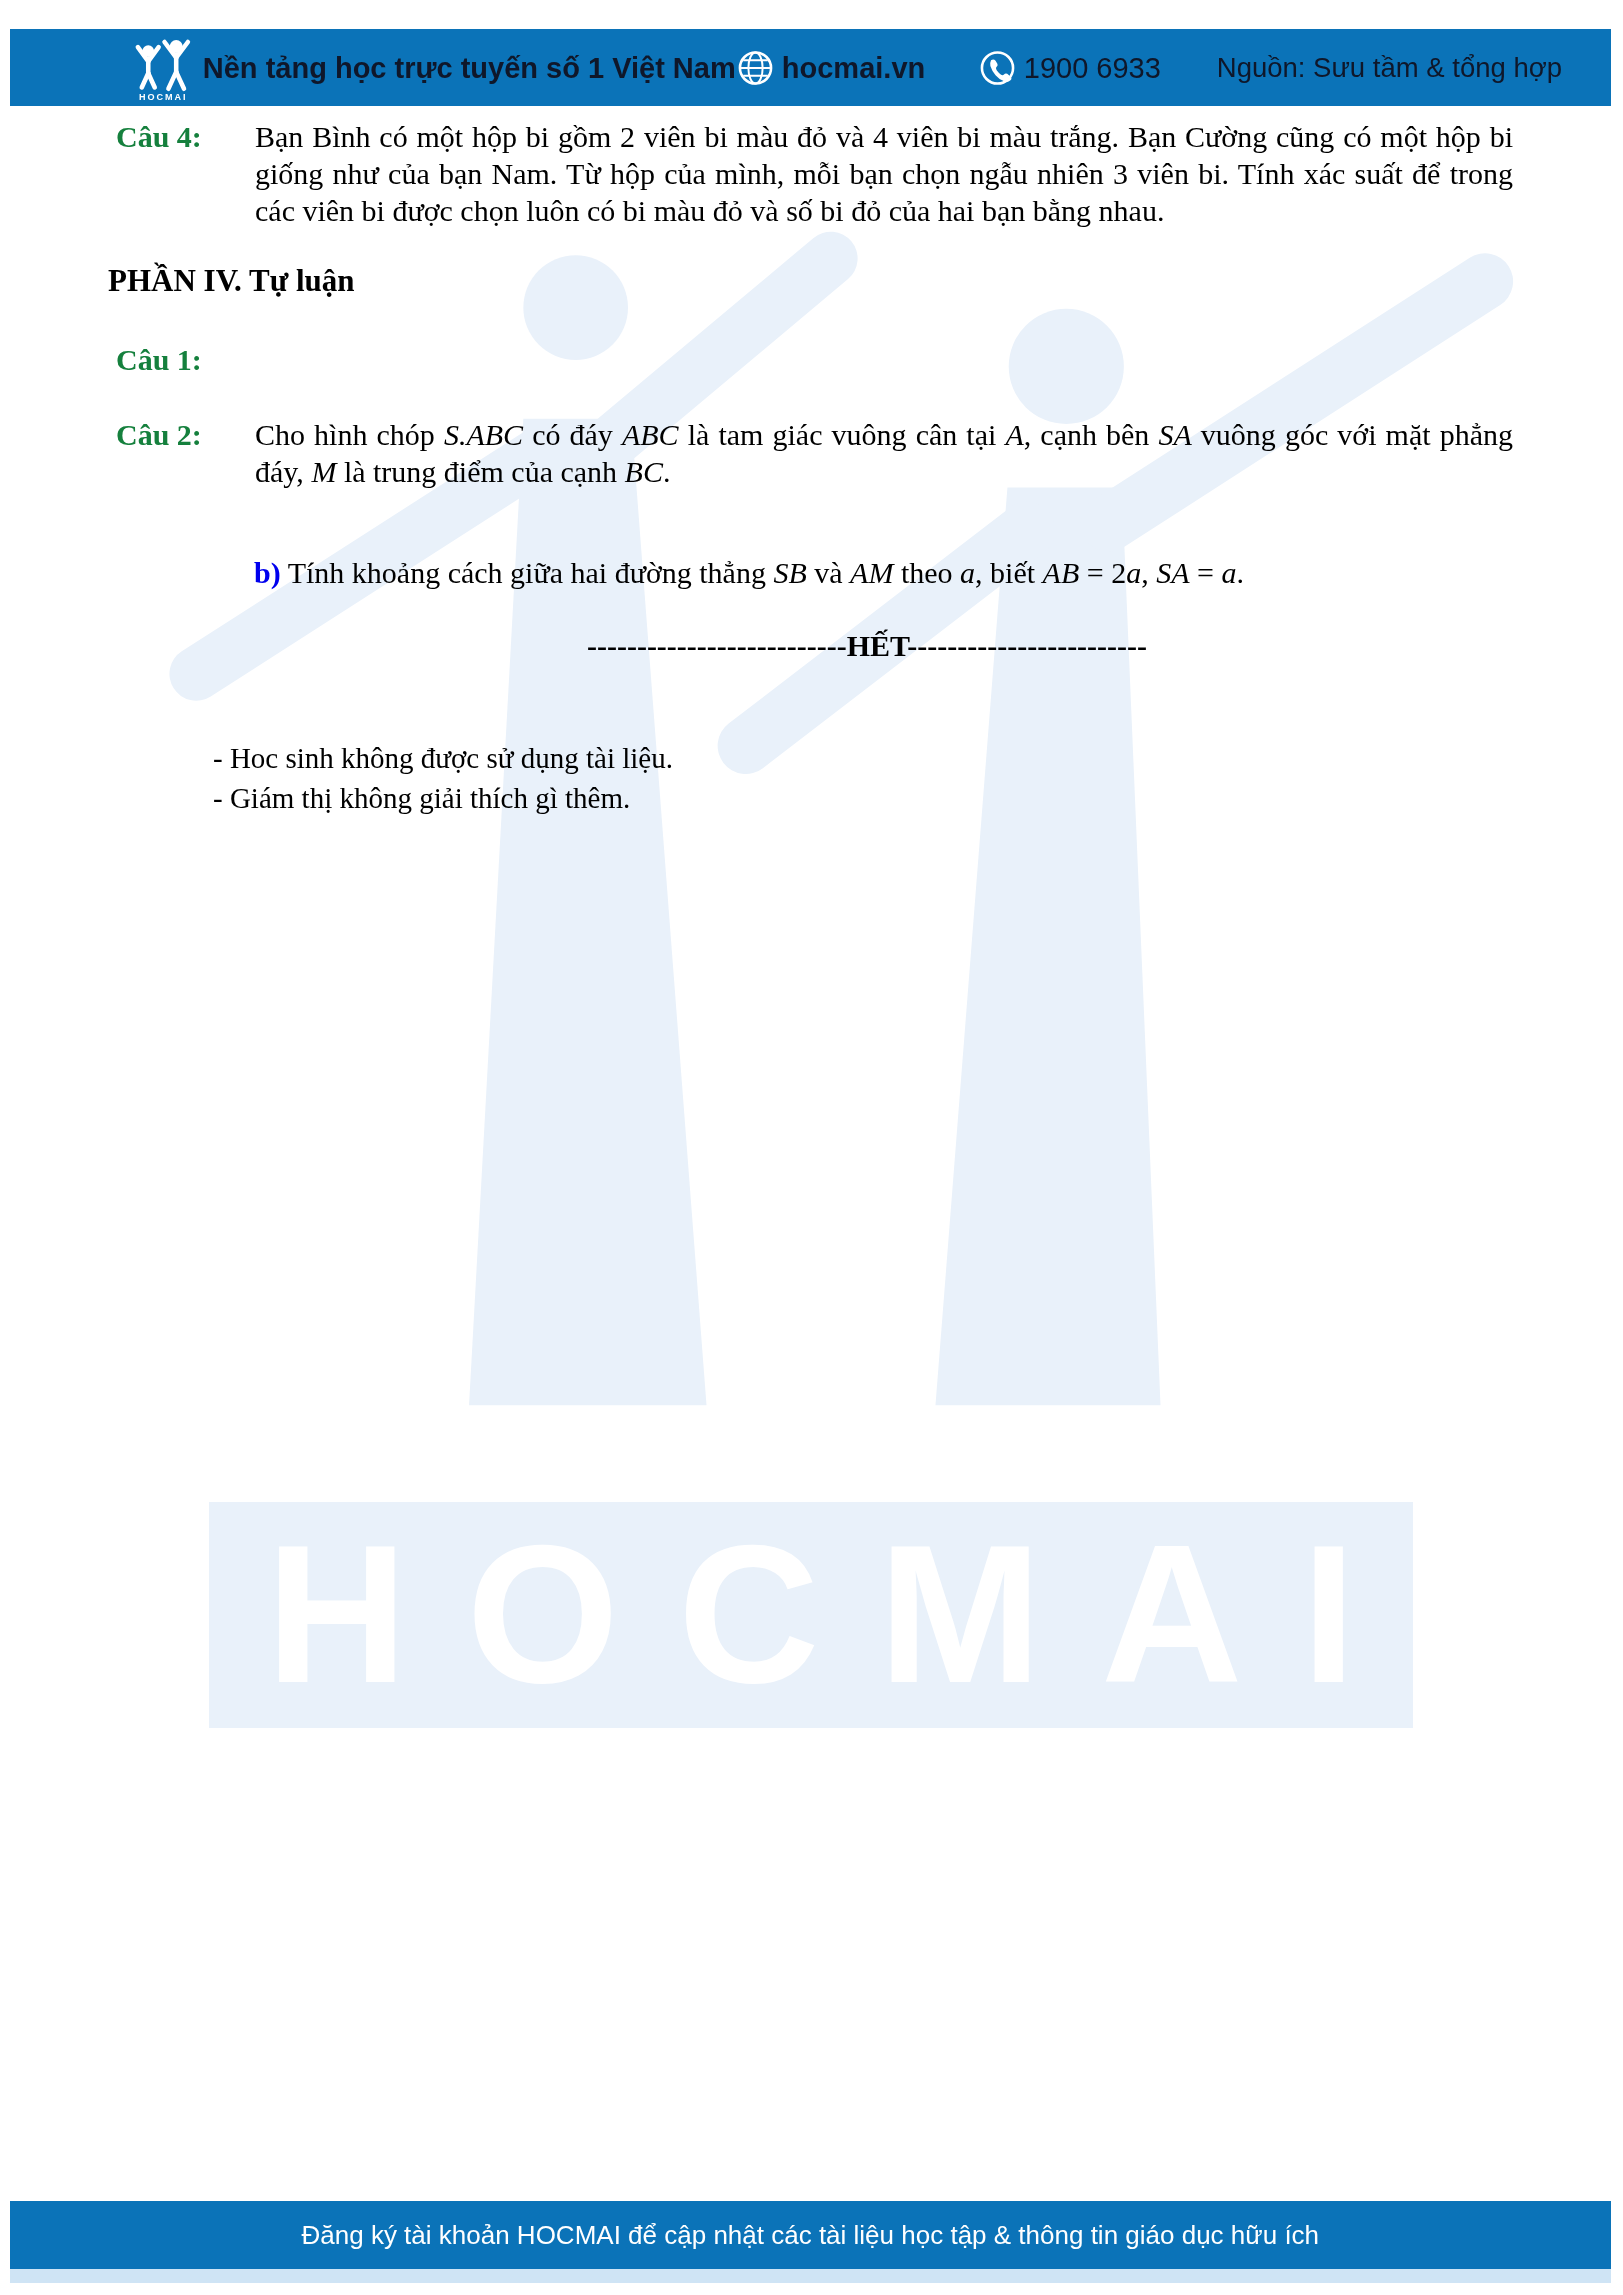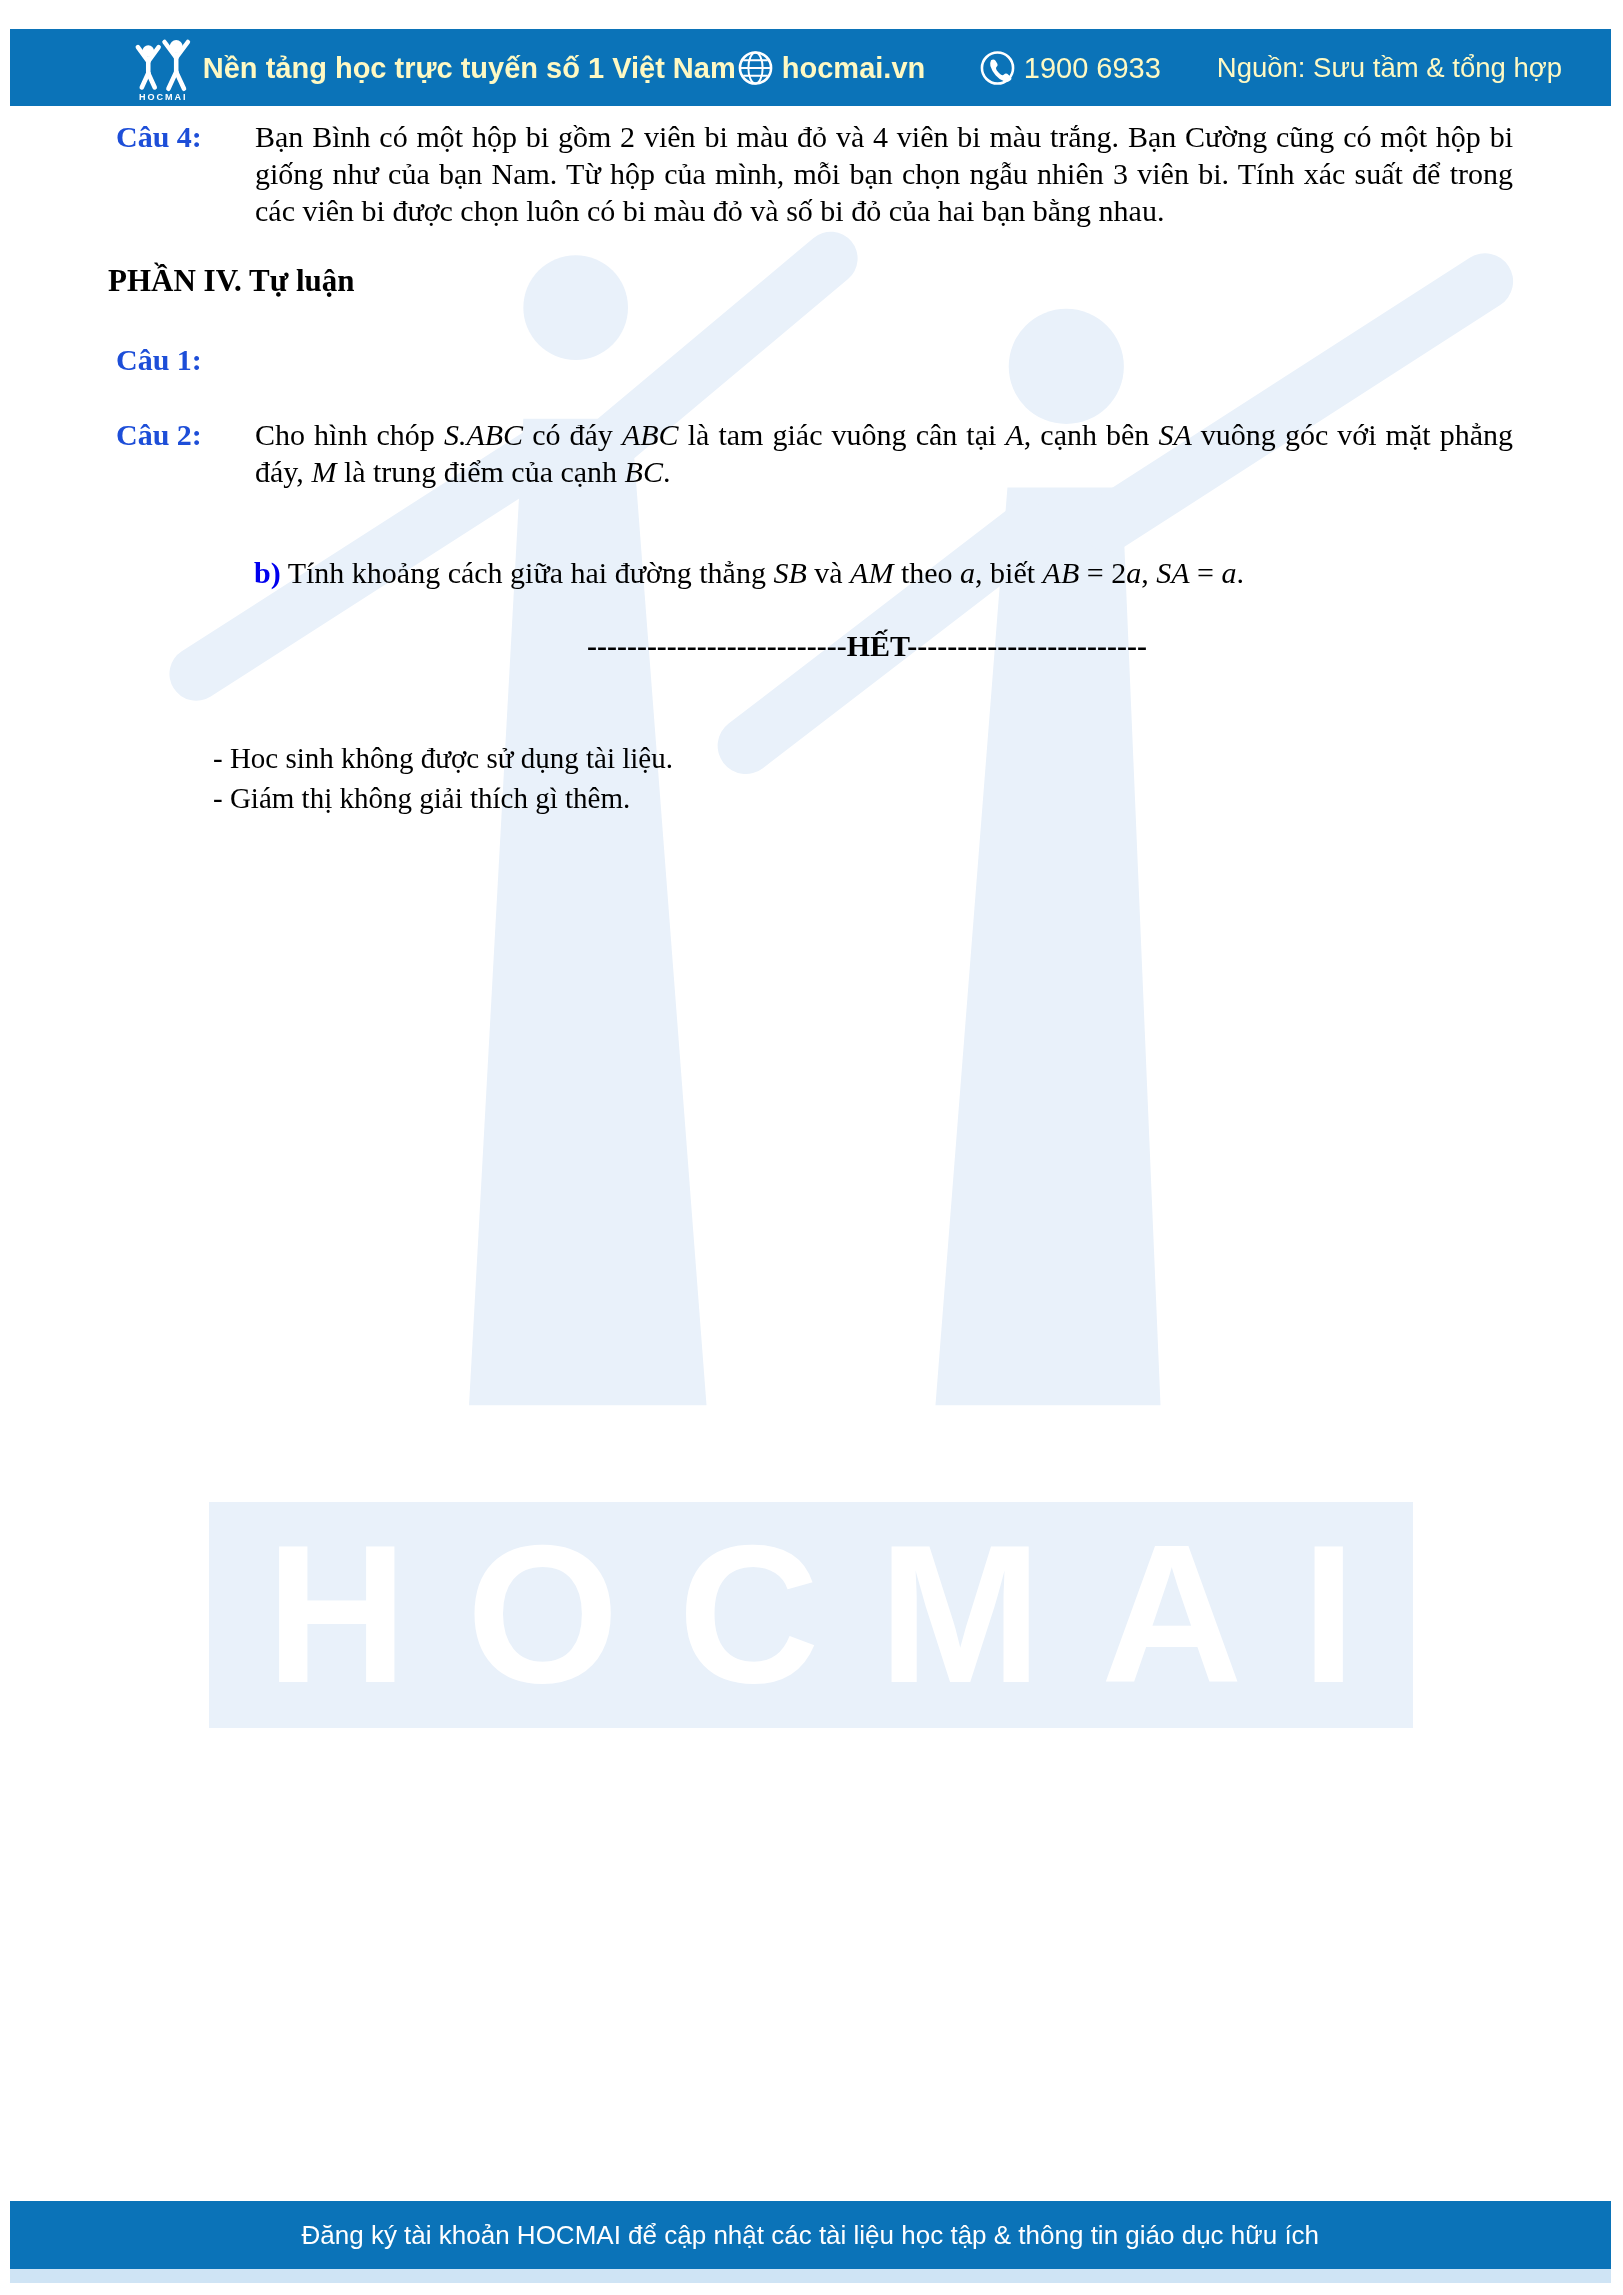--- a/index.html
+++ b/index.html
@@ -3,38 +3,38 @@
 <meta charset="utf-8">
 <style>
   html,body{margin:0;padding:0;background:#ffffff;}
   #page{position:relative;width:1623px;height:2295px;background:#ffffff;overflow:hidden;
         font-family:"Liberation Serif", serif;color:#000;}
   
   .bar{position:absolute;left:9.8px;width:1601px;background:#0b73b8;}
   #top-bar{top:29.4px;height:77px;}
   #bottom-bar{top:2201px;height:68px;}
   #bottom-strip{position:absolute;left:9.8px;top:2269px;width:1601px;height:14.4px;background:#cfe4f5;}
-  .bar .htxt{position:absolute;color:#fef9c3;font-family:"Liberation Sans", sans-serif;white-space:nowrap;
+  .bar .htxt{position:absolute;color:#0f172a;font-family:"Liberation Sans", sans-serif;white-space:nowrap;
              top:50%;transform:translateY(-50%);}
   .tagline{left:193px;font-size:29px;font-weight:bold;}
   .website{left:772px;font-size:29px;font-weight:bold;}
   .phone{left:1014px;font-size:29px;}
   .source{left:1207px;font-size:27.5px;}
   .hicon{position:absolute;top:50%;transform:translateY(-50%);}
   #footer-text{position:absolute;left:0;right:0;top:50%;transform:translateY(-50%);
                text-align:center;color:#fff;font-family:"Liberation Sans", sans-serif;font-size:26px;}
   
   #wm-svg{position:absolute;left:0;top:0;z-index:0;}
   #wm-box{position:absolute;left:209px;top:1502px;width:1204px;height:226px;background:#e9f1fa;
           display:flex;align-items:center;justify-content:center;z-index:0;}
   #wm-word{font-family:"Liberation Sans", sans-serif;font-weight:bold;font-size:196px;color:#ffffff;
            letter-spacing:59px;margin-right:-59px;line-height:1;}
   
   .doc{position:absolute;z-index:1;font-size:30px;line-height:37px;}
-  .qlabel{color:#1d4ed8;font-weight:bold;white-space:nowrap;}
+  .qlabel{color:#15803d;font-weight:bold;white-space:nowrap;}
   .qtext{width:1258px;text-align:justify;}
   .heading{font-weight:bold;font-size:31px;white-space:nowrap;}
   .sub-label{color:#0000ee;font-weight:bold;}
   .line{white-space:nowrap;}
   .seg-i{font-style:italic;}
   #end-marker{left:111px;width:1512px;text-align:center;font-weight:bold;}
   .note{font-size:29px;line-height:39px;white-space:nowrap;}
 </style>
 </head>
 <body>

